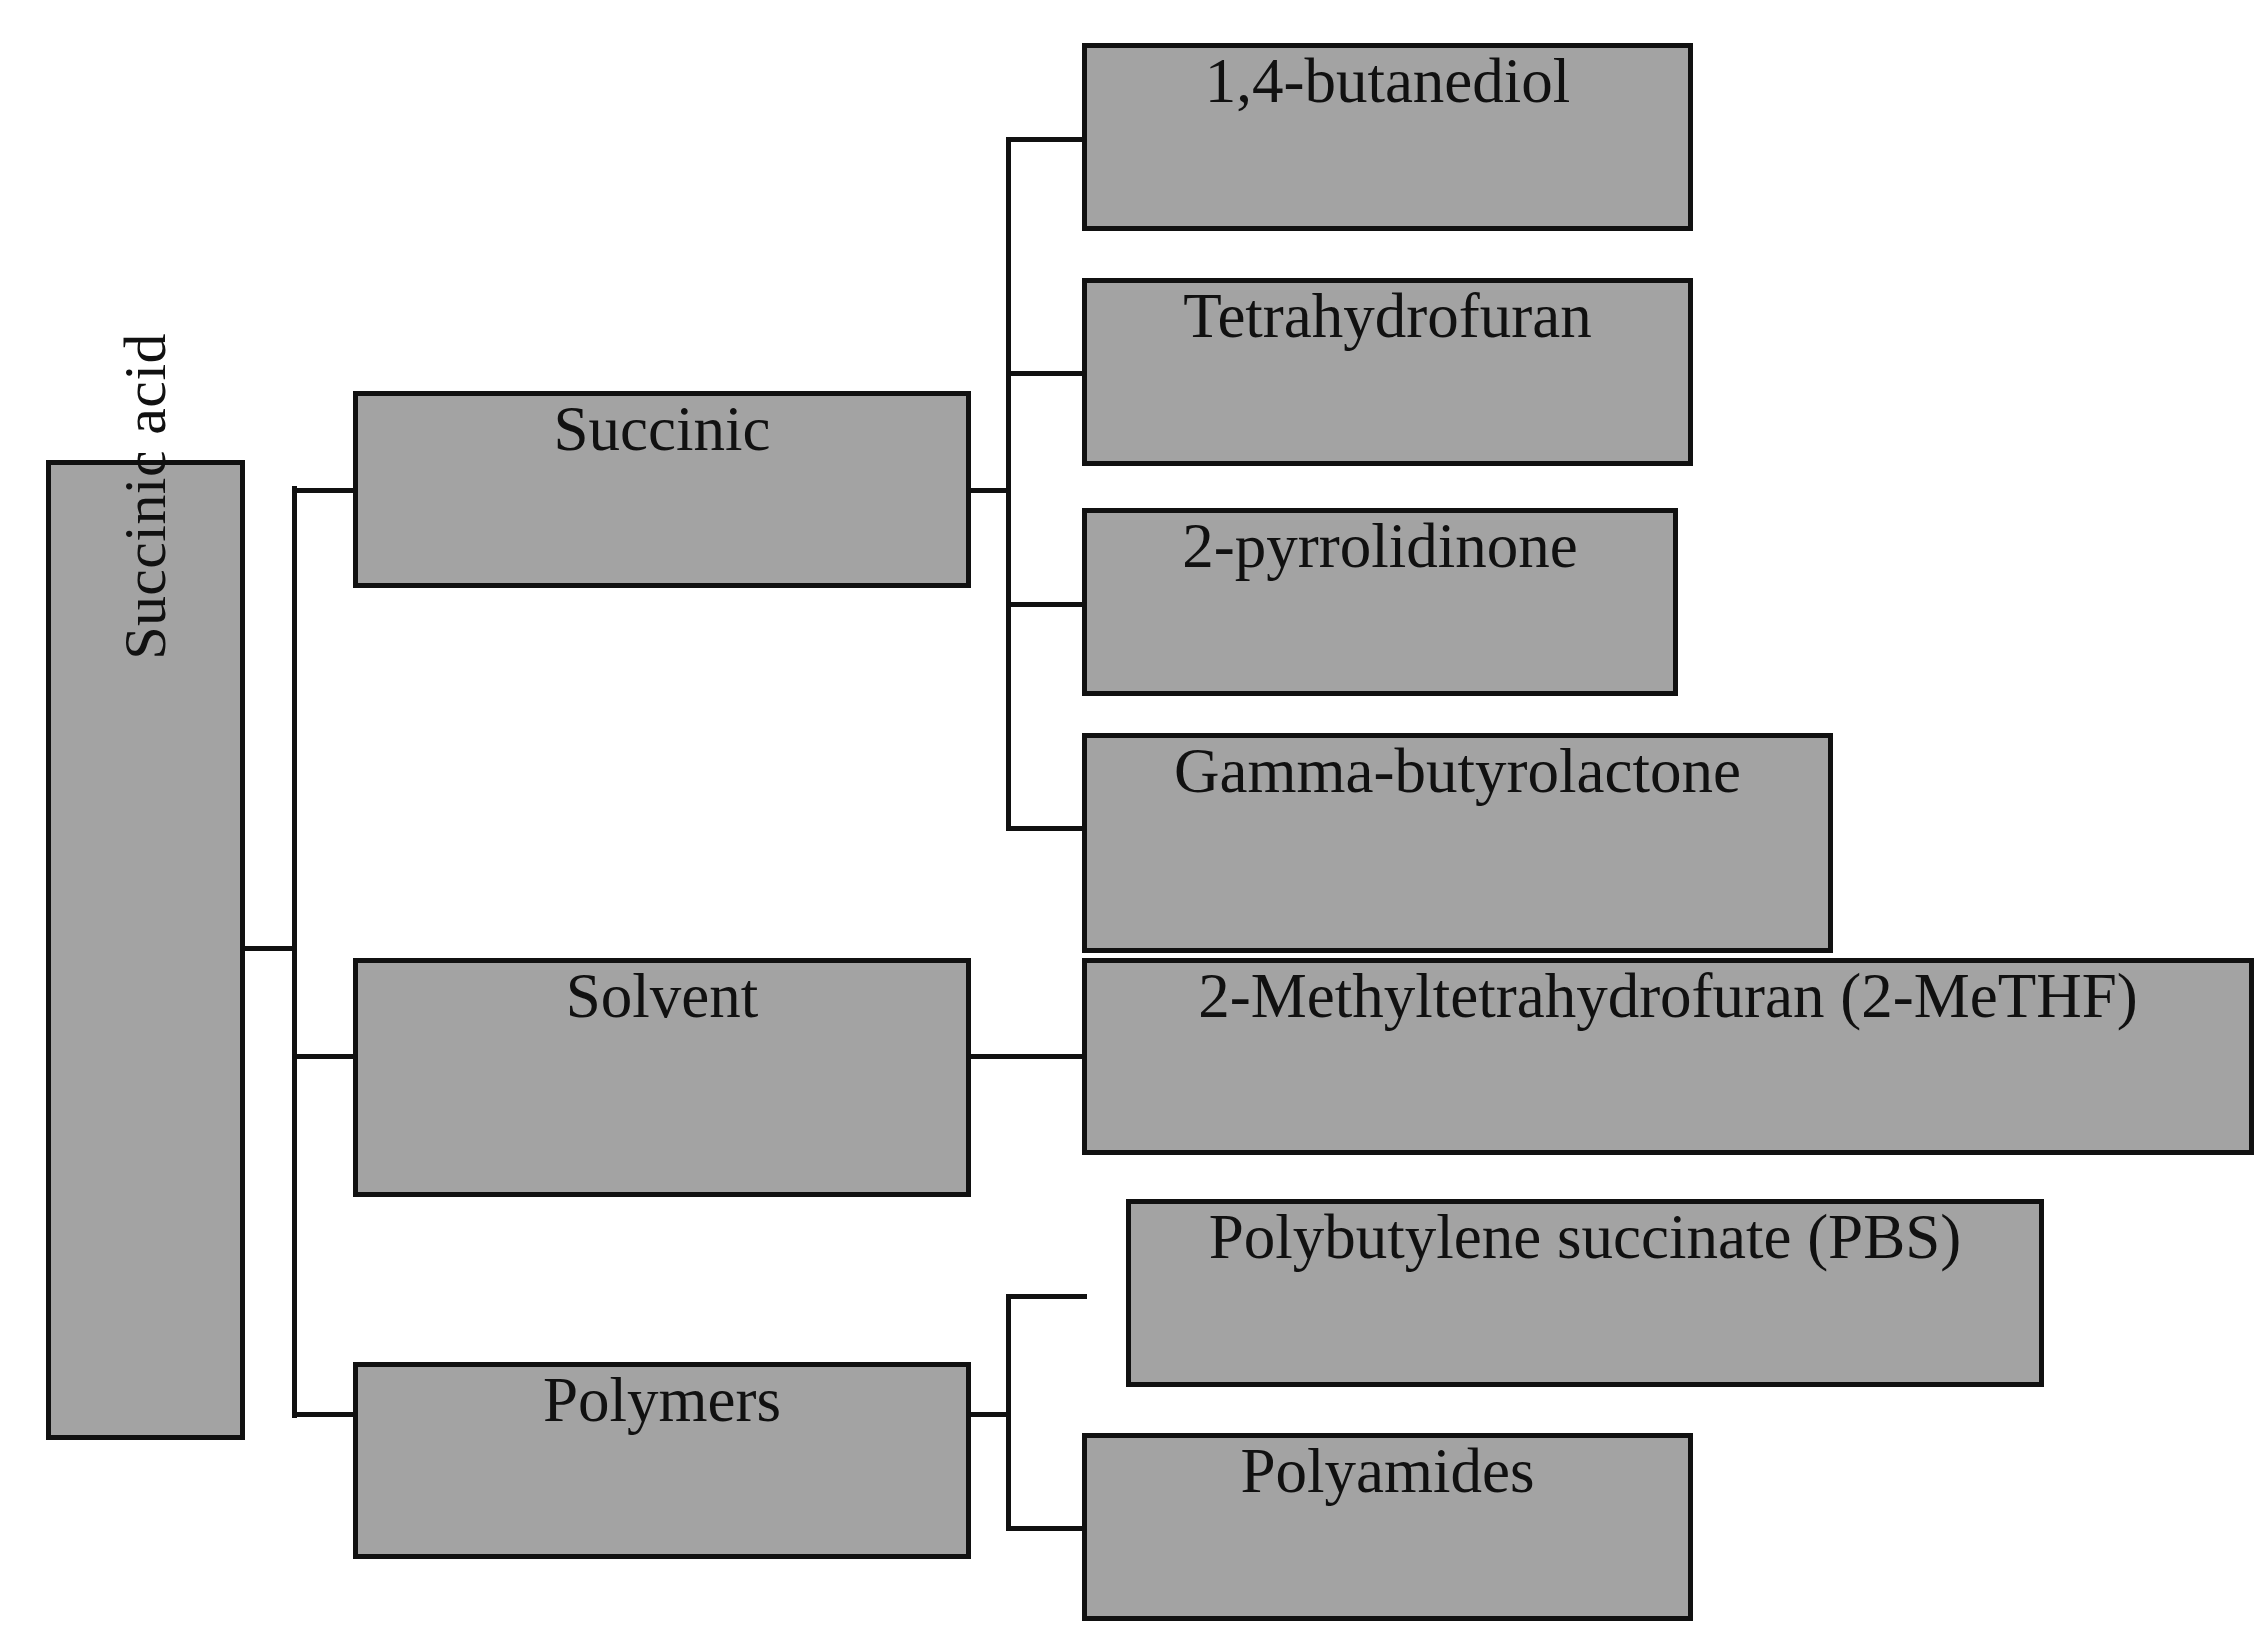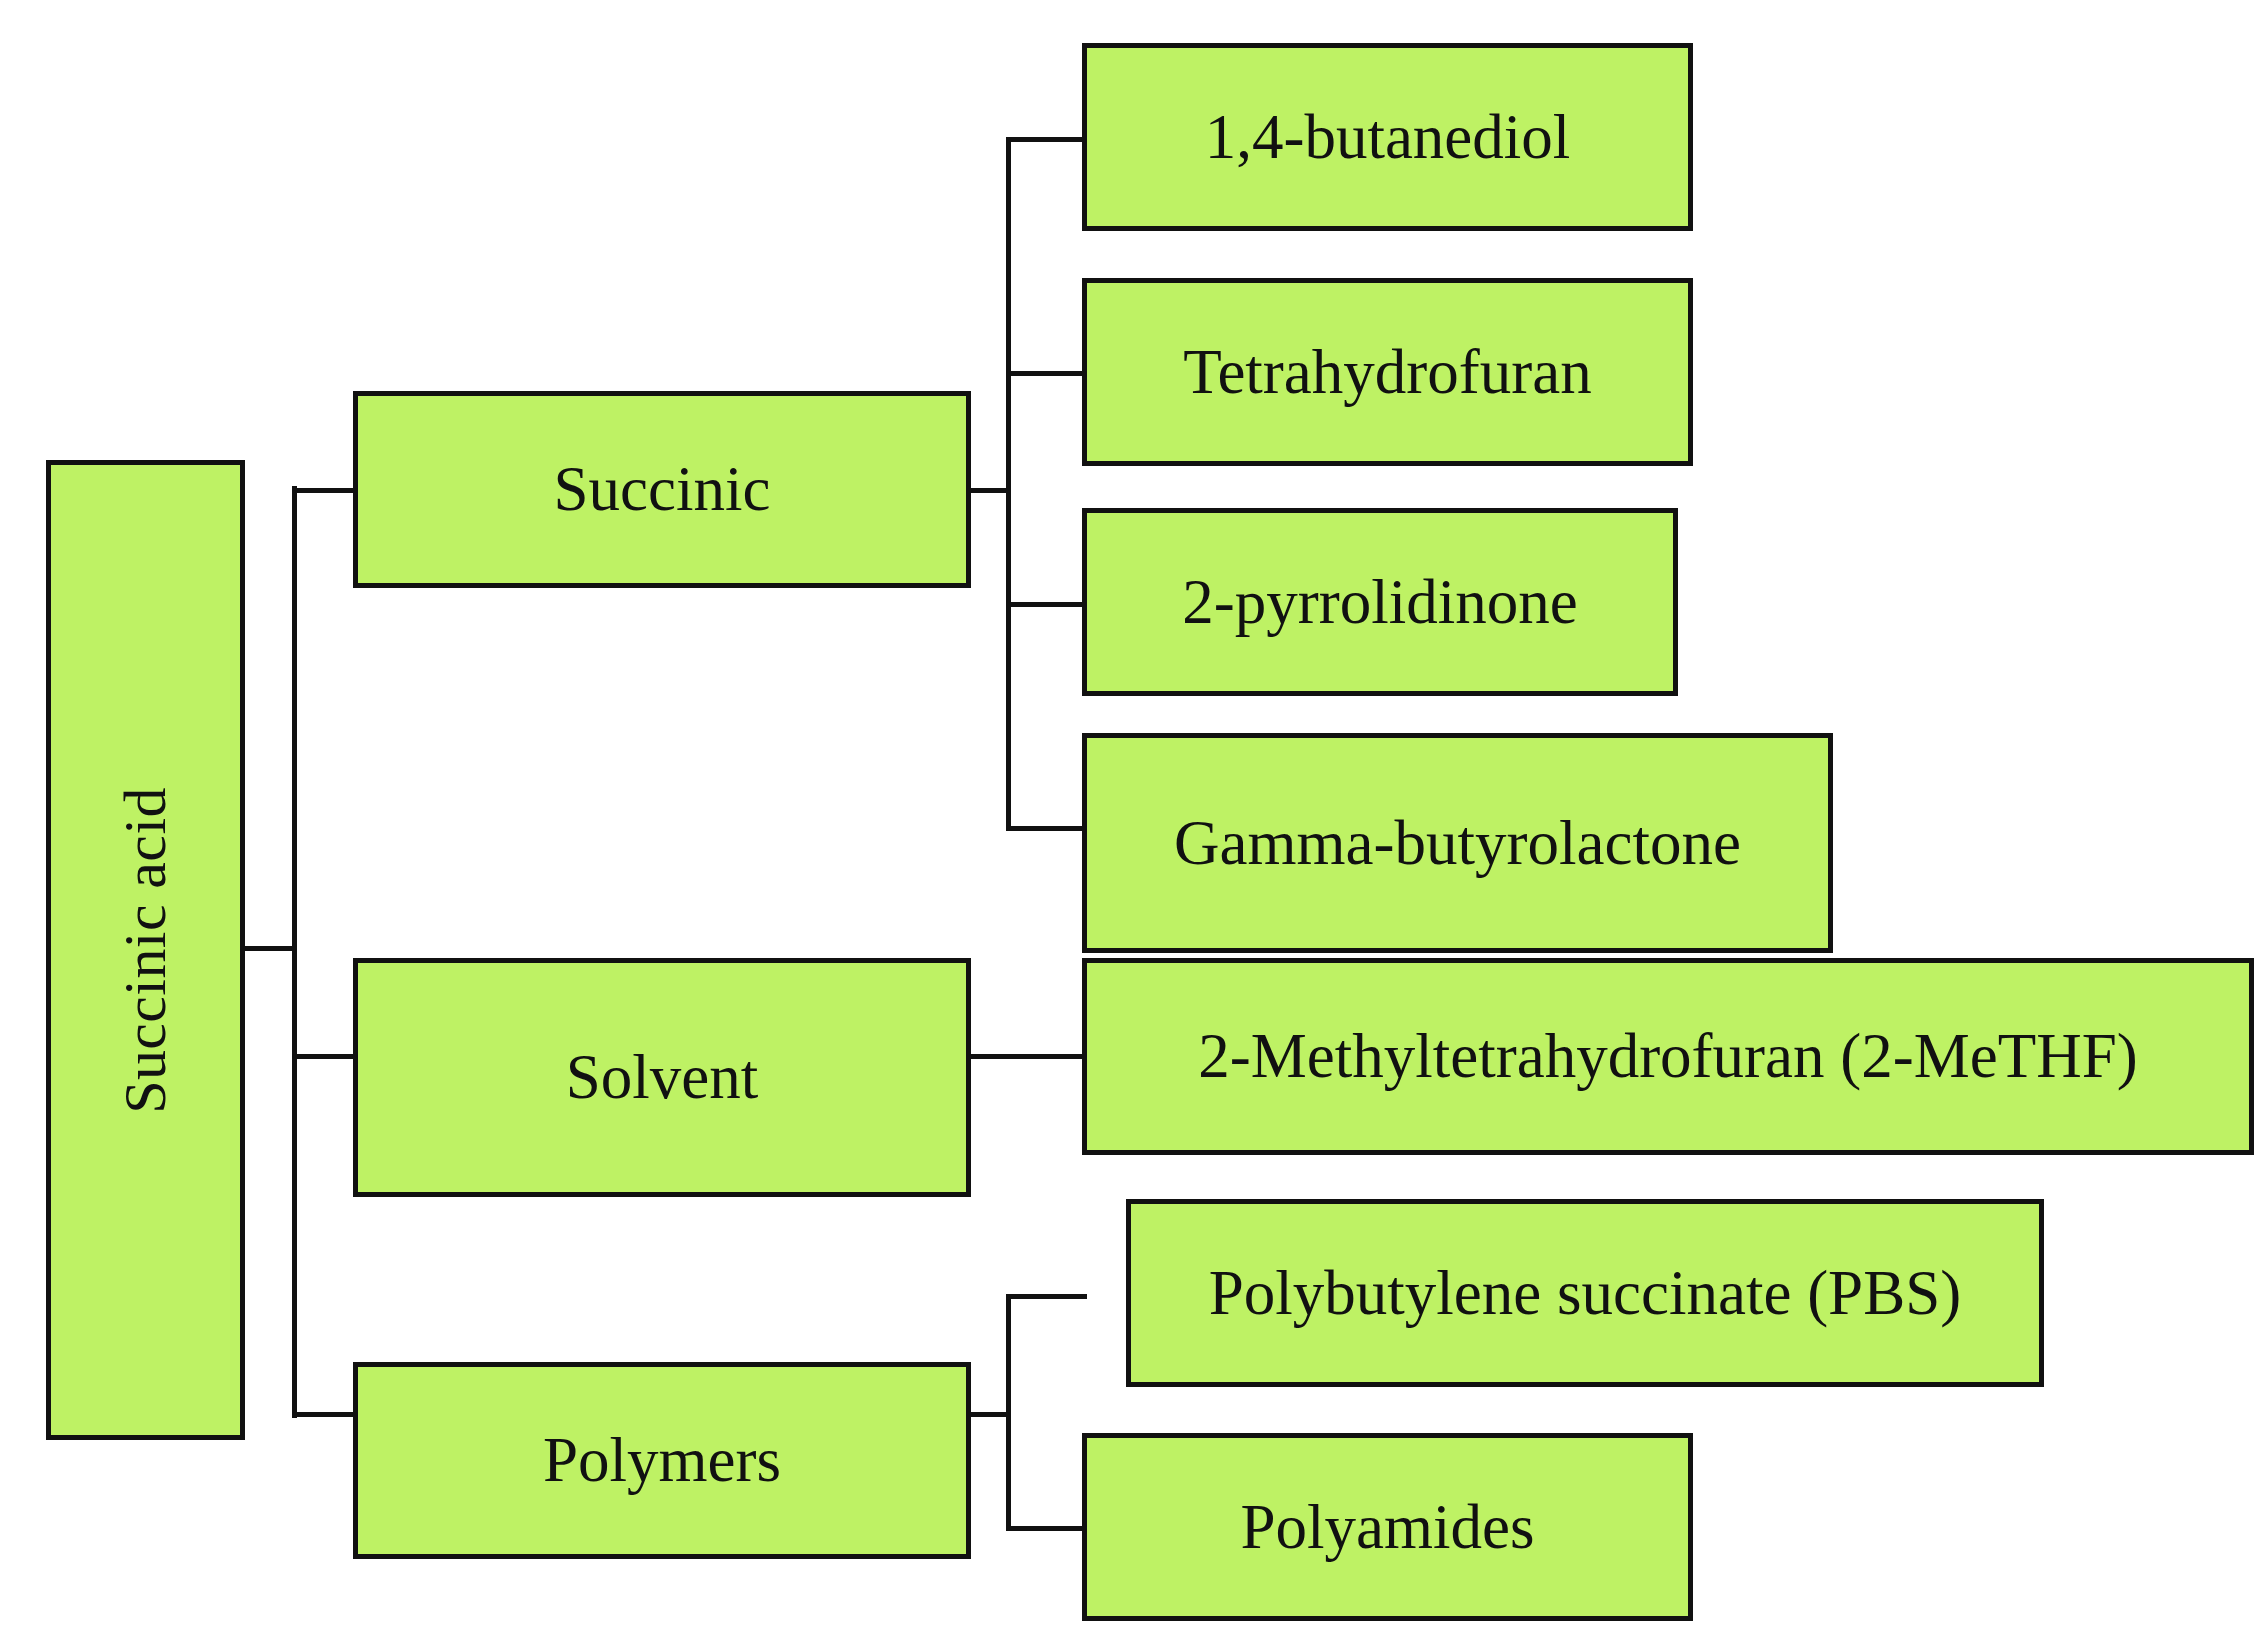--- a/index.html
+++ b/index.html
@@ -12,24 +12,24 @@
     position: relative;
     width: 2261px;
     height: 1640px;
     background: #ffffff;
     overflow: hidden;
     font-family: "Liberation Serif", "DejaVu Serif", serif;
   }
   .node {
     position: absolute;
     box-sizing: border-box;
-    background: #bef264;
+    background: #a3a3a3;
     border: 5.2px solid #111111;
     display: flex;
-    align-items: center;
+    align-items: flex-start;
     justify-content: center;
     text-align: center;
     color: #111111;
     z-index: 3;
   }
   .node .label {
     display: block;
     line-height: 1.05;
     white-space: nowrap;
     font-weight: 400;

